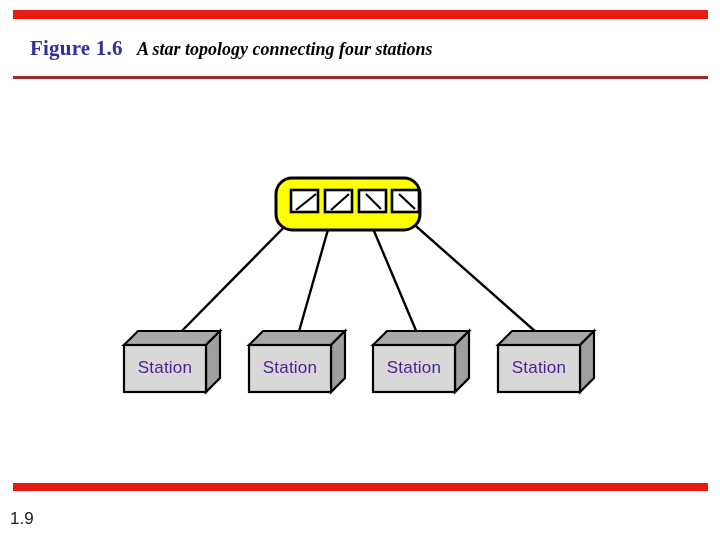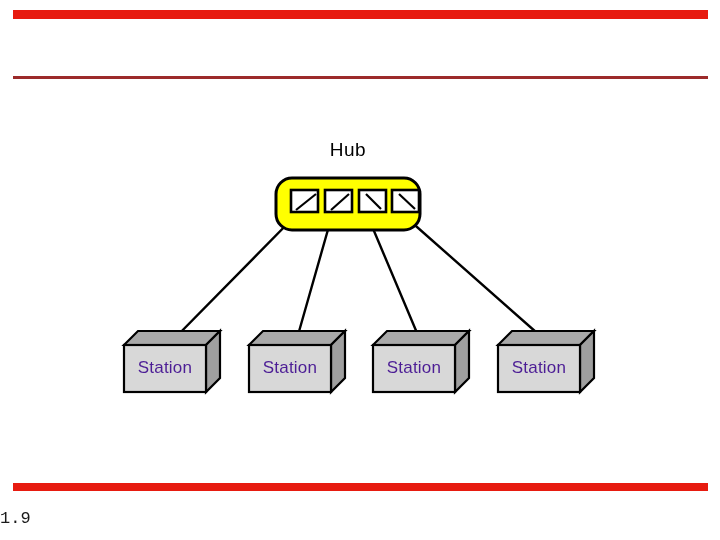--- a/index.html
+++ b/index.html
@@ -61,23 +61,23 @@
     font-weight: bold;
     font-style: italic;
     font-size: 18px;
     color: #000000;
     margin-left: 10px;
   }
 
   
   .slide-no {
     position: absolute;
-    left: 0;
+    left: 10px;
     top: 509px;
-    font-family: Liberation Mono, monospace;
+    font-family: Liberation Sans, sans-serif;
     font-size: 17px;
     color: #1a1a1a;
   }
 
   
   .diagram {
     position: absolute;
     left: 0;
     top: 90px;
     width: 720px;
@@ -106,26 +106,29 @@
     white-space: nowrap;
   }
 </style>
 </head>
 <body>
 
 <div id="slide">
 
   <div class="rule-top"></div>
 
+  <div class="title-row">
+    <span class="fig-label">Figure 1.6</span>
+    <span class="fig-caption">A star topology connecting four stations</span>
+  </div>
 
   <div class="rule-thin"></div>
 
   <div class="diagram">
 
-    <div class="hub-label">Hub</div>
 
     <svg width="720" height="380" viewBox="0 0 720 380">
 
       <g stroke="#000000" stroke-width="2.4" fill="none" stroke-linecap="round">
         <line x1="299" y1="122" x2="170" y2="253"></line>
         <line x1="333" y1="122" x2="296" y2="252"></line>
         <line x1="366" y1="122" x2="420" y2="250"></line>
         <line x1="400" y1="122" x2="545" y2="250"></line>
       </g>
 

